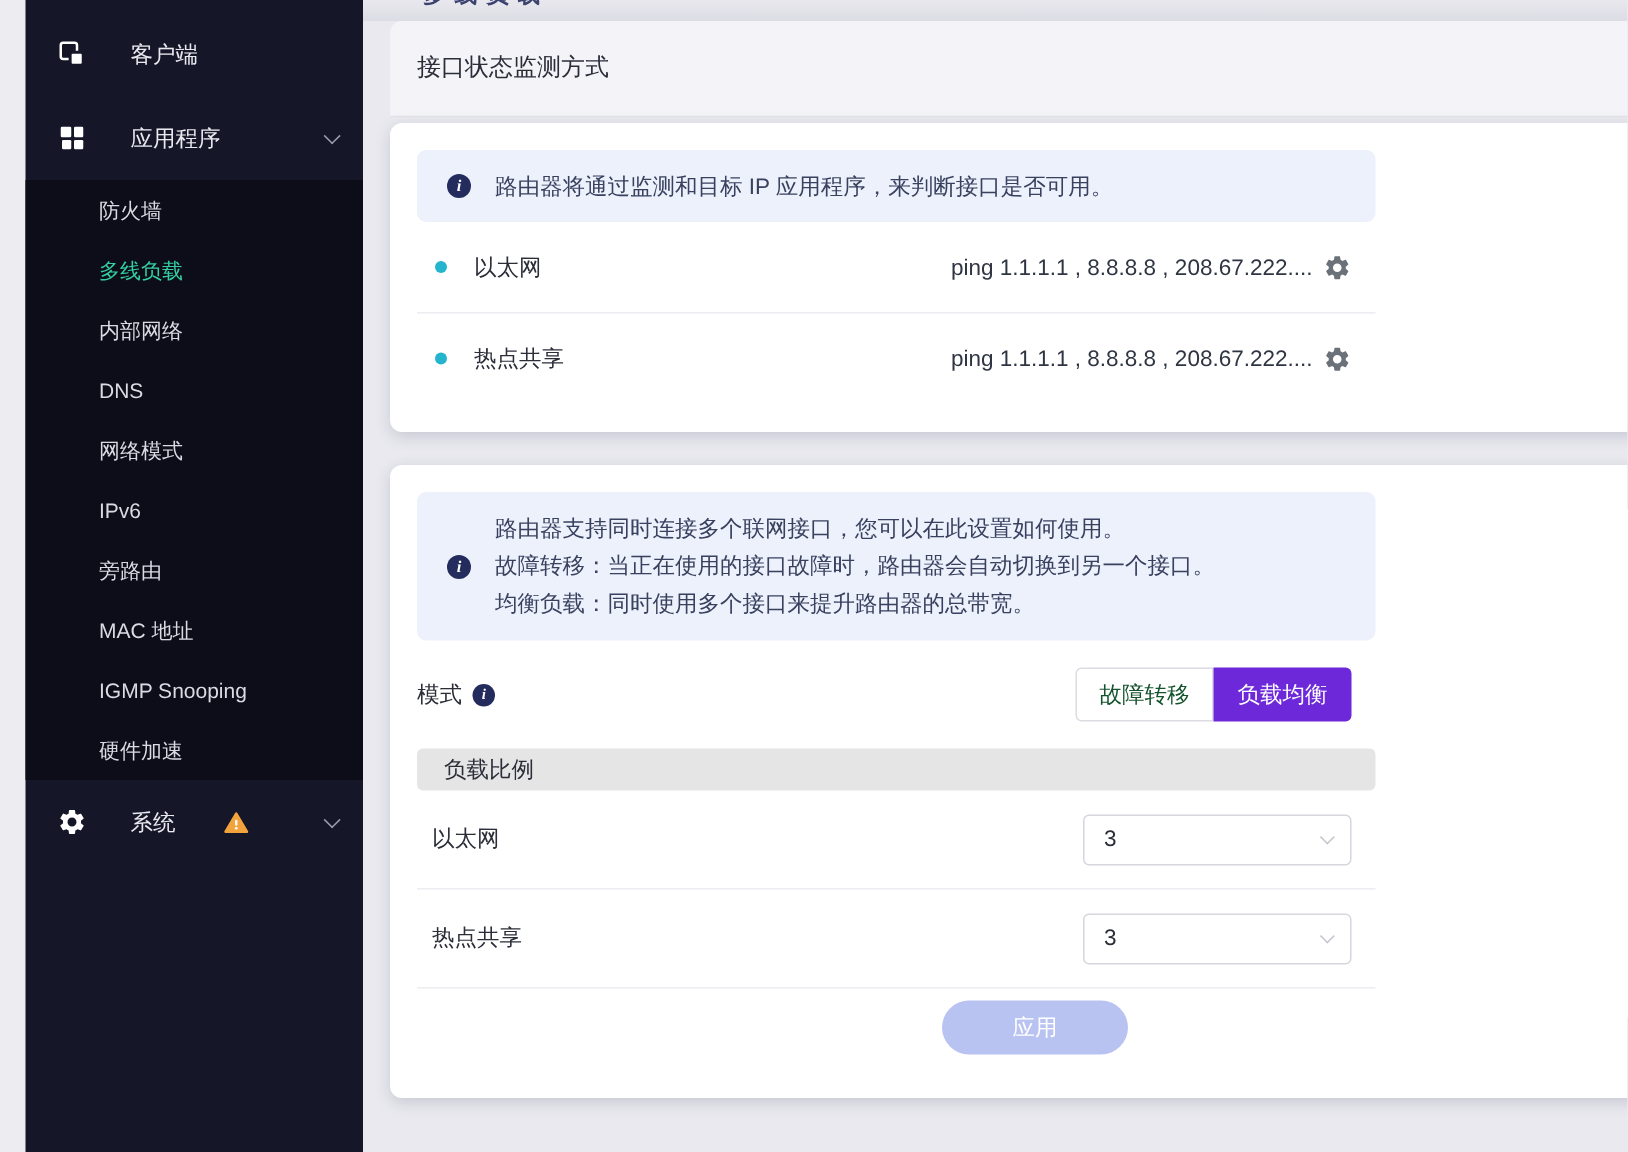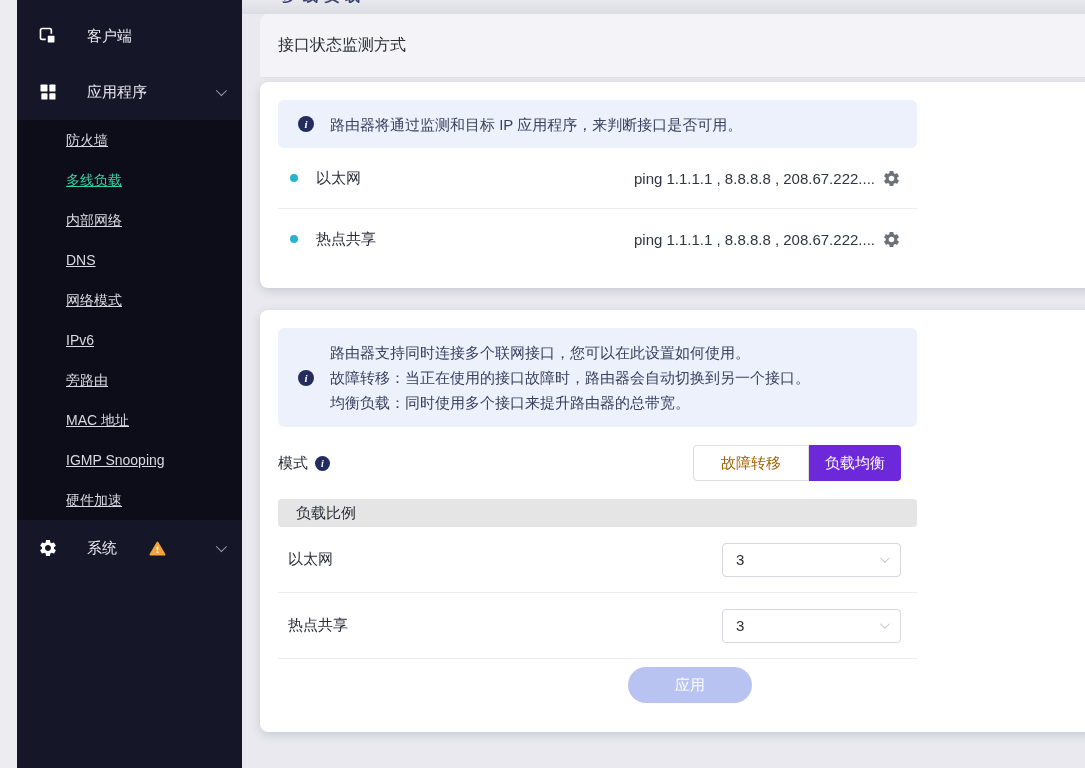--- a/index.html
+++ b/index.html
@@ -9,21 +9,21 @@
   
   .sidebar { position:absolute; left:17px; top:0; width:225px; height:768px; background:#151728; }
   .nav-item { height:56px; display:flex; align-items:center; padding:0 18px 0 21px; color:#e8e9ef; font-size:15px; cursor:pointer;gap:16px; }
   .nav-item.first { margin-top:8px; }
   .nav-icon { width:20px; height:20px; margin-right:13px; flex:none; display:flex; align-items:center; justify-content:center; }
   .nav-icon svg { width:20px; height:20px; display:block; }
   .chev { margin-left:auto; width:8px; height:8px; border:solid #9a9daa; border-width:0 1.6px 1.6px 0; flex:none; }
   .chev.down { transform:rotate(45deg) translateY(-2px); }
   .chev.up { transform:rotate(-135deg) translateY(-2px); }
   .submenu { background:#0c0d19; }
-  .sub-item { height:40px; line-height:40px; padding-left:49px; font-size:14px; color:#d9dae2; cursor:pointer; white-space:nowrap;text-decoration:underline; }
+  .sub-item { height:40px; line-height:40px; padding-left:49px; font-size:14px; color:#d9dae2; cursor:pointer; white-space:nowrap; }
   .sub-item.active { color:#35d0a2; }
   .warn-icon { margin-left:16px; display:flex; }
 
   
   .main { position:absolute; left:242px; top:0; right:0; bottom:0; background:#e9e9ef; overflow:hidden; }
   .topstrip { position:absolute; left:0; top:0; right:0; height:14px; background:linear-gradient(#e8e8ee,#dcdce4); overflow:hidden; }
   .clipped-title { position:absolute; left:40px; top:-13px; font-size:15px; font-weight:bold; color:#3c4370; letter-spacing:6px; }
 
   .titlebar { position:absolute; left:18px; top:14px; width:860px; height:64px; background:#f3f3f8; border-radius:8px 8px 0 0; border-bottom:1px solid #e2e2e8; display:flex; align-items:center; padding-left:18px; }
   .titlebar h1 { font-size:16px; font-weight:normal; color:#2b2d38; }
@@ -43,21 +43,21 @@
   .dot { width:8px; height:8px; border-radius:50%; background:#25b4cd; margin-left:12px; flex:none; }
   .mname { margin-left:18px; font-size:15px; color:#2b2d38; }
   .mval { margin-left:auto; font-size:15px; color:#2f3542; }
   .gear-btn { width:19px; height:19px; margin-left:7px; color:#6b7179; cursor:pointer; flex:none; }
   .gear-btn svg { width:19px; height:19px; display:block; }
   .hr { width:639px; height:1px; background:#ececf1; }
 
   .mode-row { width:639px; height:72px; display:flex; align-items:center; padding-right:16px; }
   .mode-label { display:flex; align-items:center; gap:7px; font-size:15px; color:#2b2d38; }
   .segmented { margin-left:auto; display:flex; height:36px; }
-  .seg { font-family:inherit; font-size:15px; padding:0 27px; background:#fff; border:1px solid #dcdce2; border-radius:4px 0 0 4px; color:#a16207; cursor:pointer; }
+  .seg { font-family:inherit; font-size:15px; padding:0 15px; background:#fff; border:1px solid #dcdce2; border-radius:4px 0 0 4px; color:#14532d; cursor:pointer; }
   .seg.active { background:#6d28d9; color:#fff; border:none; border-radius:0 4px 4px 0; padding:0 16px; }
 
   .sec-header { width:639px; height:28px; background:#e5e5e5; border-radius:4px; display:flex; align-items:center; padding-left:18px; font-size:15px; color:#2b2d38; }
 
   .ratio-row { width:639px; height:65px; display:flex; align-items:center; padding:0 16px 0 10px; font-size:15px; color:#2b2d38; }
   .select { margin-left:auto; width:179px; height:34px; background:#fff; border:1px solid #d6d6de; border-radius:4px; display:flex; align-items:center; padding:0 13px; font-size:15px; color:#2b2d38; cursor:pointer; }
   .caret { margin-left:auto; width:7px; height:7px; border:solid #c3c7cf; border-width:0 1.6px 1.6px 0; transform:rotate(45deg) translateY(-2px); }
 
   .apply { display:block; margin:8px auto 0; width:124px; height:36px; border:none; border-radius:18px; background:#b9c3f1; color:#fff; font-size:15px; font-family:inherit; cursor:pointer; }
 </style>

